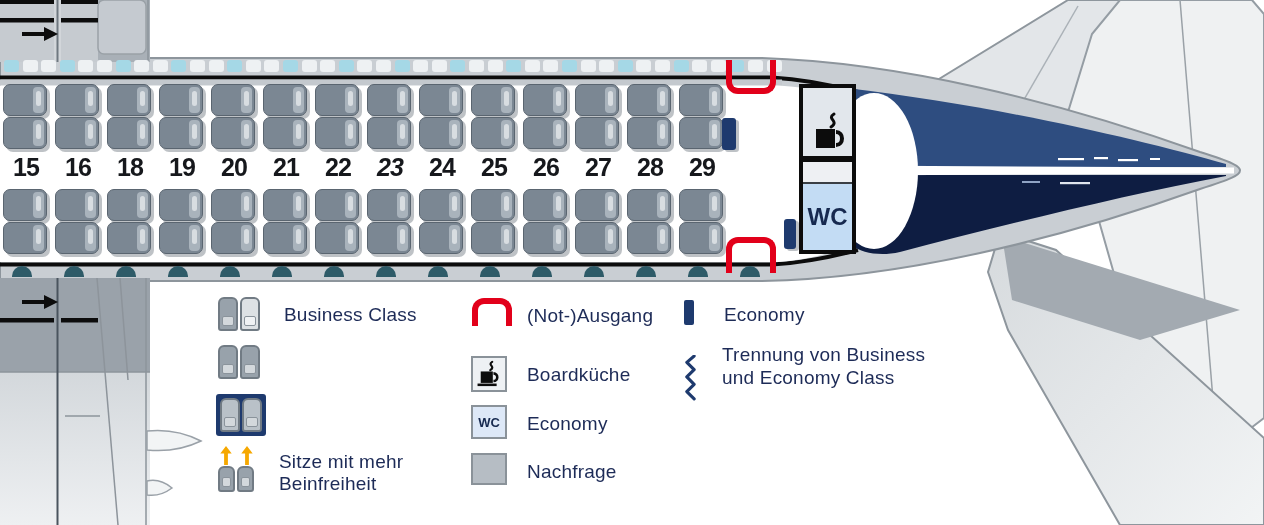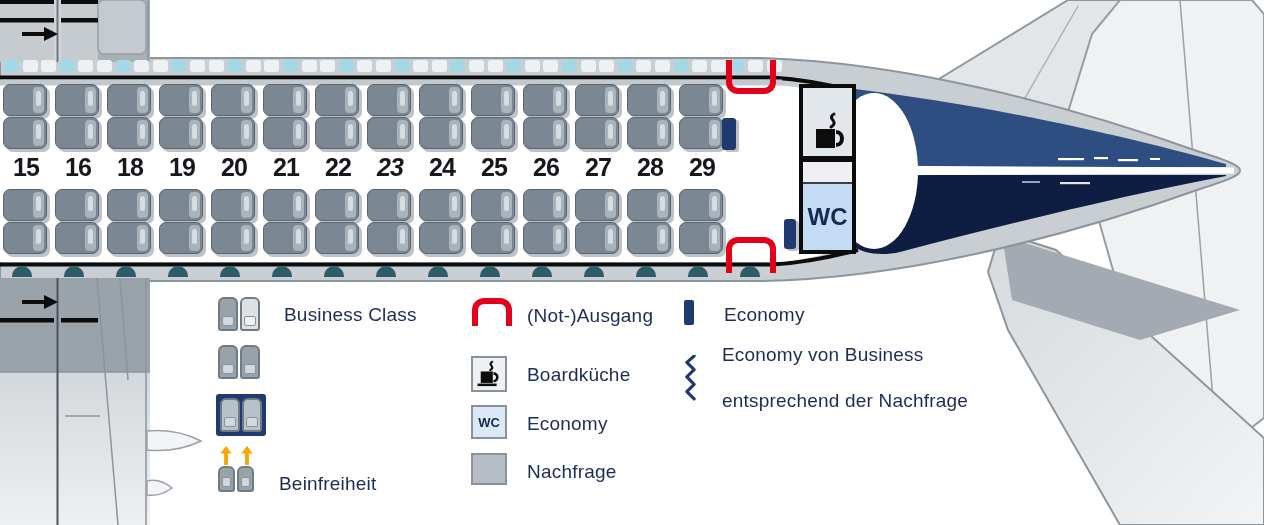--- a/index.html
+++ b/index.html
@@ -373,20 +373,21 @@
         <svg width="12" height="19" viewBox="0 0 12 20">
             <path d="M6,0 L12,8 L8,8 L8,20 L4,20 L4,8 L0,8 Z" fill="#f6a800"></path>
           </svg>
       </div>
       <div class="pair">
           <div class="fseat small"></div>
           <div class="fseat small"></div>
         </div>
     </div>
   </div>
+  <div class="lg-text" style="left:279px;top:450px;">Sitze mit mehr</div>
   <div class="lg-text" style="left:279px;top:472px;">Beinfreiheit</div>
 
   <div class="lg-icon" style="left:472px;top:298px;">
     <div class="exit-glyph"></div>
   </div>
   <div class="lg-text" style="left:527px;top:304px;">(Not-)Ausgang</div>
 
   <div class="lg-icon sq-icon" style="left:471px;top:356px;width:36px;height:36px;background:#eef1f4;">
     <svg width="26" height="28" viewBox="0 0 38 44">
       <path d="M24,3 C16,8 30,10 21,16" fill="none" stroke="#0c0c0c" stroke-width="3.5" stroke-linecap="round"></path>
@@ -404,16 +405,16 @@
   <div class="lg-text" style="left:527px;top:460px;">Nachfrage</div>
 
   <div class="lg-icon crew-glyph" style="left:684px;top:300px;"></div>
   <div class="lg-text" style="left:724px;top:303px;">Economy</div>
 
   <div class="lg-icon" style="left:683px;top:355px;">
     <svg width="16" height="46" viewBox="0 0 14 44">
       <polyline points="10,1 3,7 10,14 3,21 10,28 3,35 10,42" fill="none" stroke="#1e3a6e" stroke-width="3" stroke-linejoin="round" stroke-linecap="round"></polyline>
     </svg>
   </div>
-  <div class="lg-text" style="left:722px;top:343px;">Economy von Business</div>
-  <div class="lg-text" style="left:722px;top:389px;">entsprechend der Nachfrage</div>
+  <div class="lg-text" style="left:722px;top:343px;">Trennung von Business</div>
+  <div class="lg-text" style="left:722px;top:366px;">und Economy Class</div>
 
 </div>
 
 </body></html>

